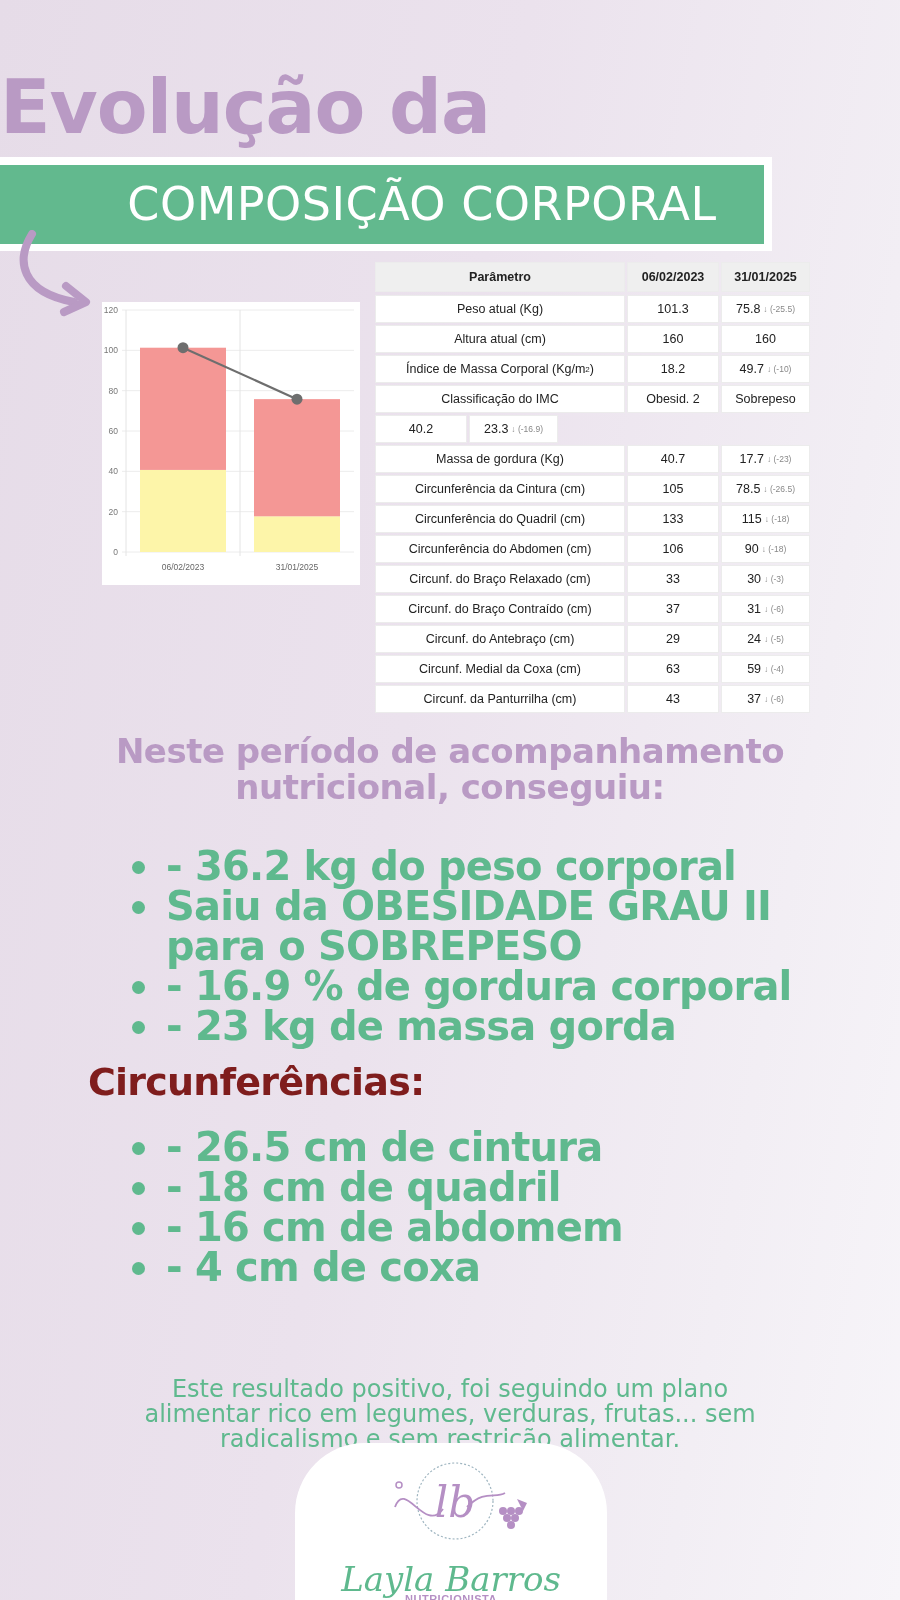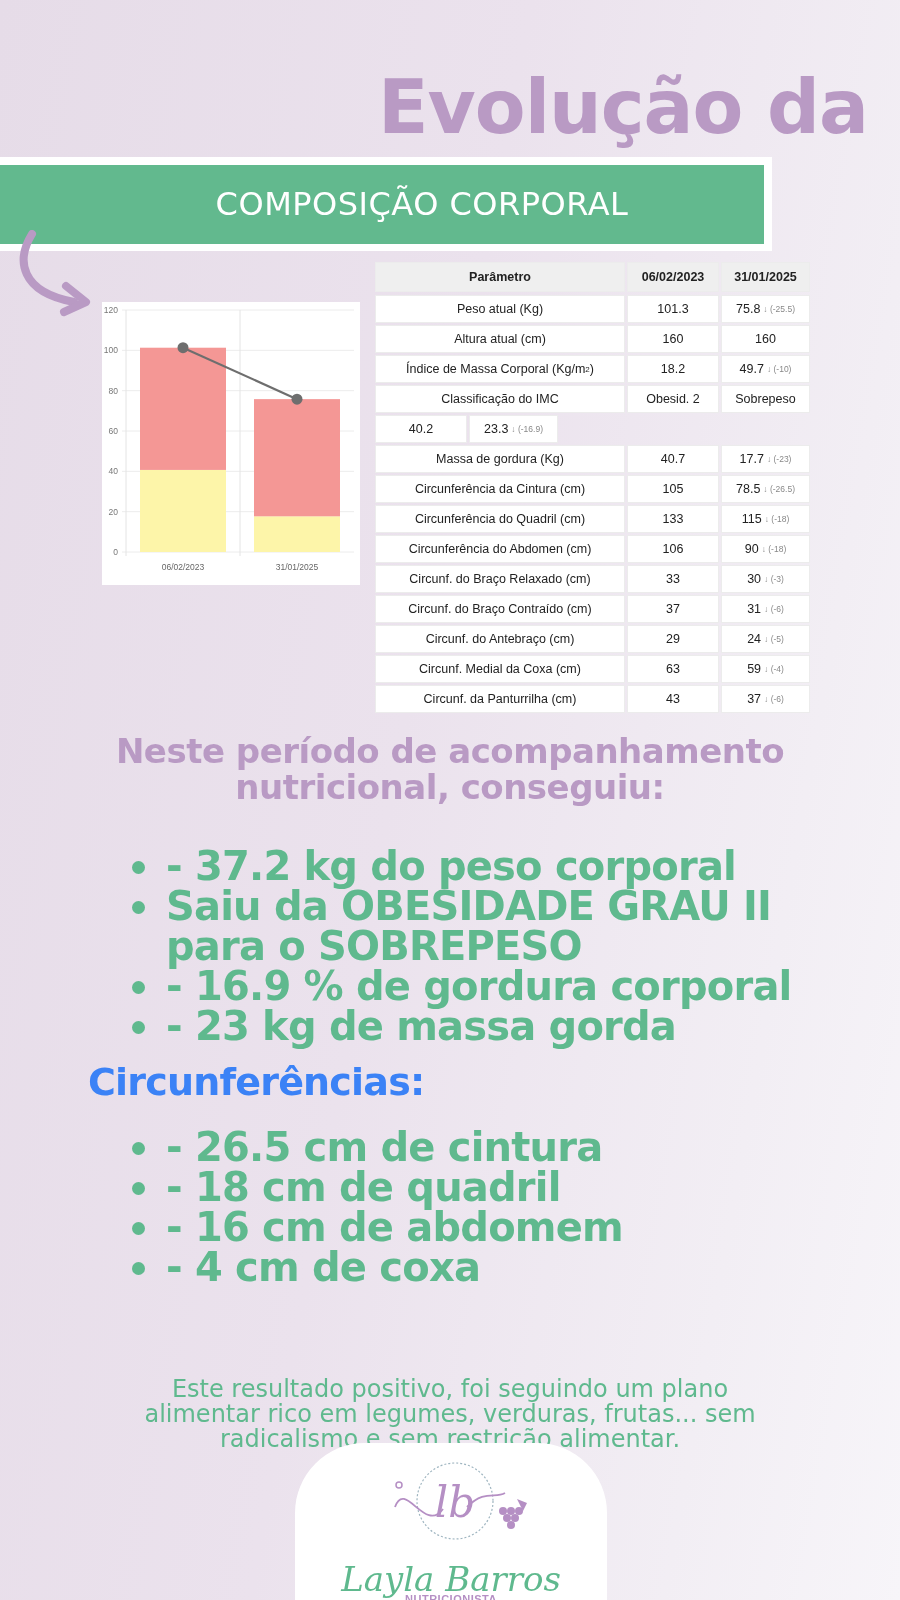--- a/index.html
+++ b/index.html
@@ -4,34 +4,34 @@
 <style>
   * { box-sizing: border-box; margin: 0; padding: 0; }
   html, body { width: 900px; height: 1600px; overflow: hidden; }
   body {
     position: relative;
     font-family: "DejaVu Sans", sans-serif;
     background: linear-gradient(100deg, #e6dce8 0%, #ebe2ed 45%, #f2eef4 80%, #f7f5f9 100%);
   }
   .title {
     position: absolute; left: 0; width: 868px; top: 62px;
-    text-align: right; color: #b99ac4;
+    text-align: left; color: #b99ac4;
     font-family: "DejaVu Sans", sans-serif; font-weight: bold;
     font-size: 74px; letter-spacing: -1px; line-height: 90px;
   }
   .banner-frame {
     position: absolute; left: 0; top: 157px; width: 772px; height: 94px;
     background: #ffffff;
   }
   .banner {
     position: absolute; left: 0; top: 165px; width: 764px; height: 79px;
     background: #62b98e;
     color: #ffffff; text-align: center;
     font-family: "DejaVu Sans", sans-serif;
-    font-size: 32px; line-height: 79px; padding-left: 80px;
+    font-size: 46px; line-height: 79px; padding-left: 80px;
     letter-spacing: 0.5px;
   }
   .arrow { position: absolute; left: 14px; top: 230px; width: 80px; height: 90px; }
 
   
   .chart {
     position: absolute; left: 102px; top: 302px; width: 258px; height: 283px;
     background: #ffffff;
   }
   .chart svg { display: block; }
@@ -70,21 +70,21 @@
   }
   ul.bullets li { position: relative; padding-left: 36px; }
   ul.bullets li::before {
     content: ""; position: absolute; left: 2px; top: 15px;
     width: 13px; height: 13px; border-radius: 50%; background: #5fb98e;
   }
   .b1 { top: 846px; width: 700px; }
   .b2 { top: 1127px; width: 650px; }
   .circ-title {
     position: absolute; left: 88px; top: 1062px;
-    color: #3b82f6; font-weight: bold; font-size: 38px; line-height: 40px;
+    color: #7f1d1d; font-weight: bold; font-size: 38px; line-height: 40px;
     font-family: "DejaVu Sans", sans-serif; letter-spacing: -0.8px;
   }
   .closing {
     position: absolute; left: 90px; width: 720px; top: 1341px;
     text-align: center; color: #5fb98e;
     font-family: "DejaVu Sans", sans-serif; font-size: 24px; line-height: 25px; margin-top: 36px;
   }
   .logo-card {
     position: absolute; left: 295px; top: 1443px; width: 312px; height: 180px;
     background: #ffffff; border-radius: 70px 70px 0 0;
@@ -290,21 +290,21 @@
       </div>
     </div>
 </div>
 
 <div class="subtitle">
   <div>Neste período de acompanhamento</div>
   <div>nutricional, conseguiu:</div>
 </div>
 
 <ul class="bullets b1">
-  <li>- 37.2 kg do peso corporal</li>
+  <li>- 36.2 kg do peso corporal</li>
   <li>Saiu da OBESIDADE GRAU II para o SOBREPESO</li>
   <li>- 16.9 % de gordura corporal</li>
   <li>- 23 kg de massa gorda</li>
 </ul>
 
 <div class="circ-title">Circunferências:</div>
 <ul class="bullets b2">
   <li>- 26.5 cm de cintura</li>
   <li>- 18 cm de quadril</li>
   <li>- 16 cm de abdomem</li>

